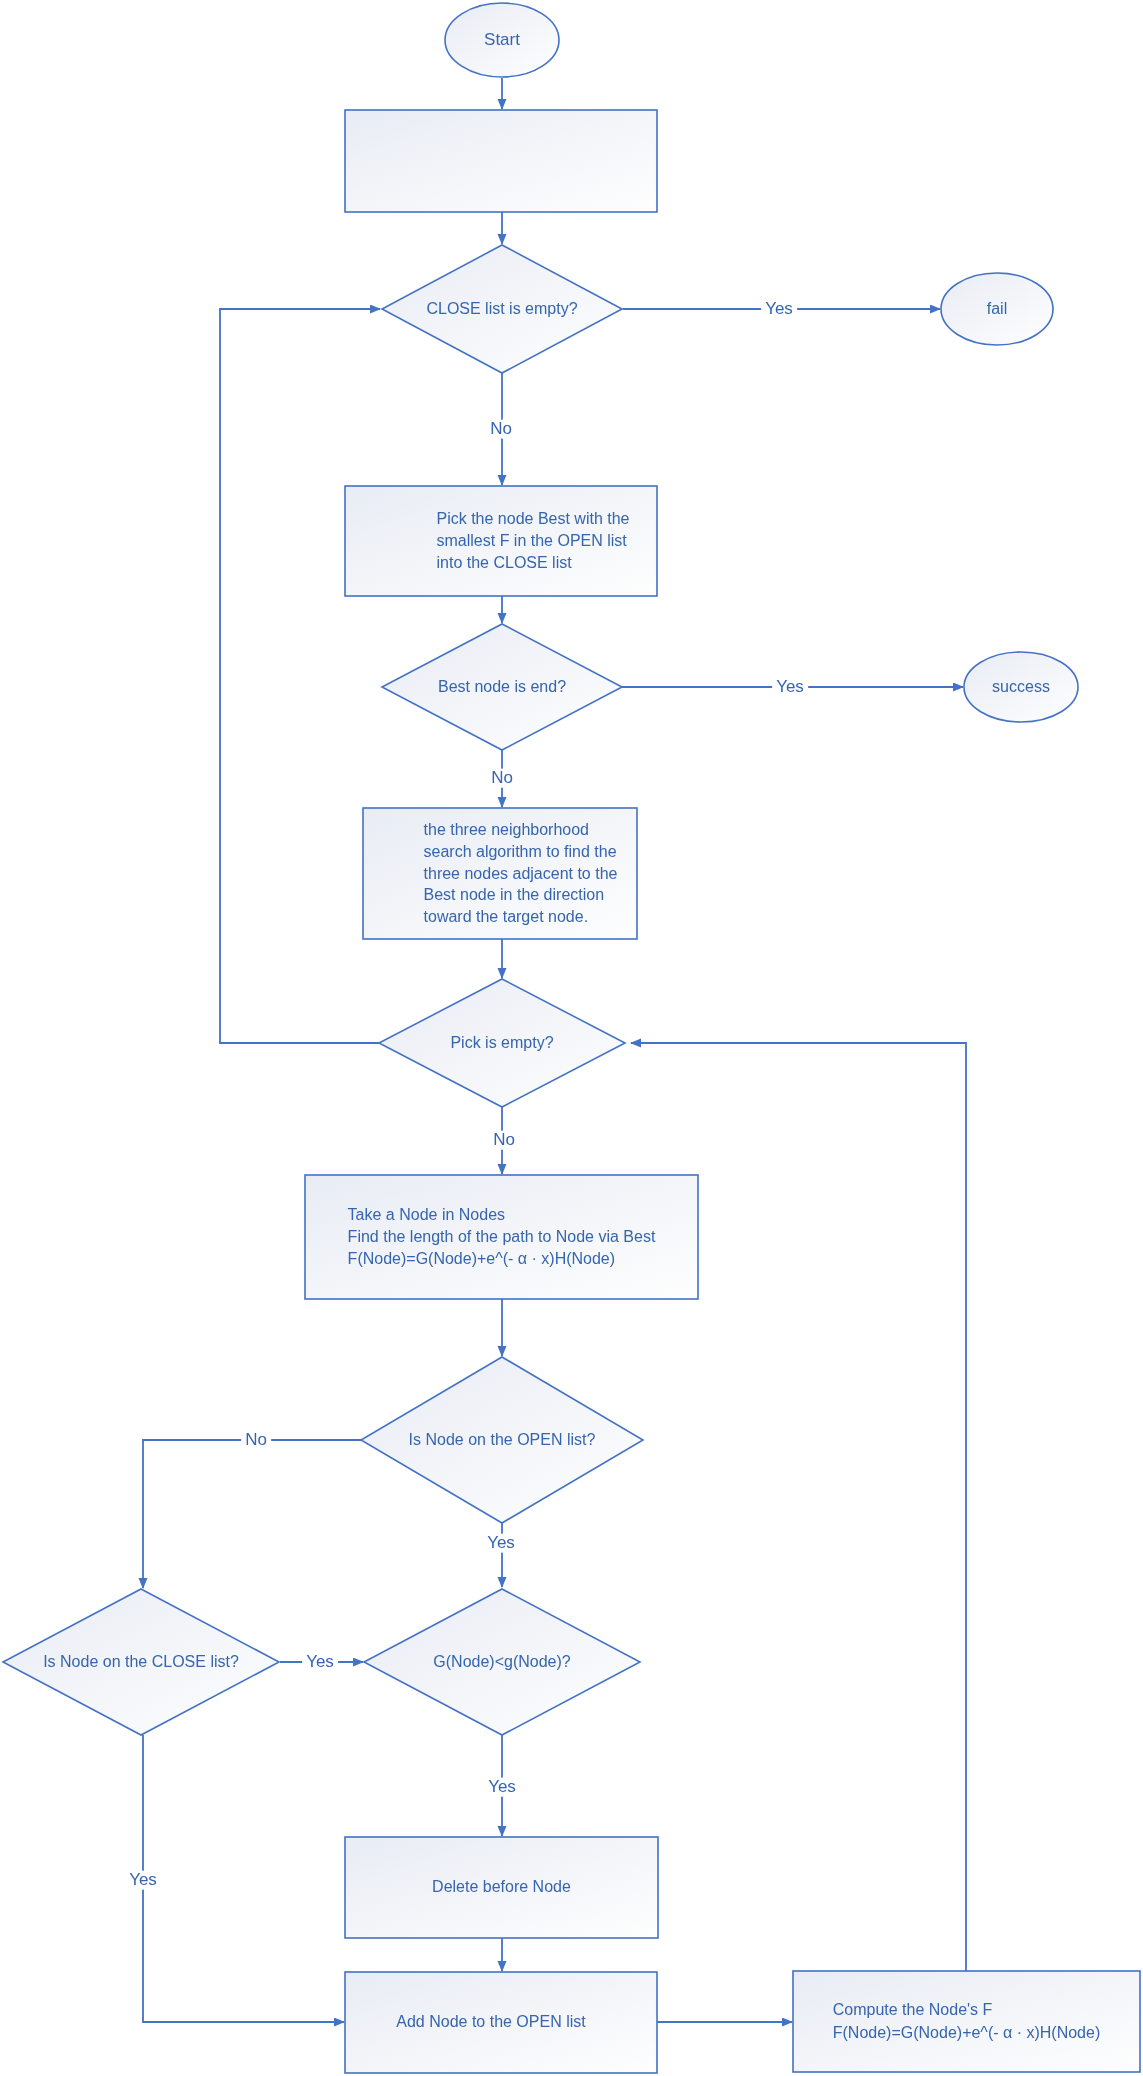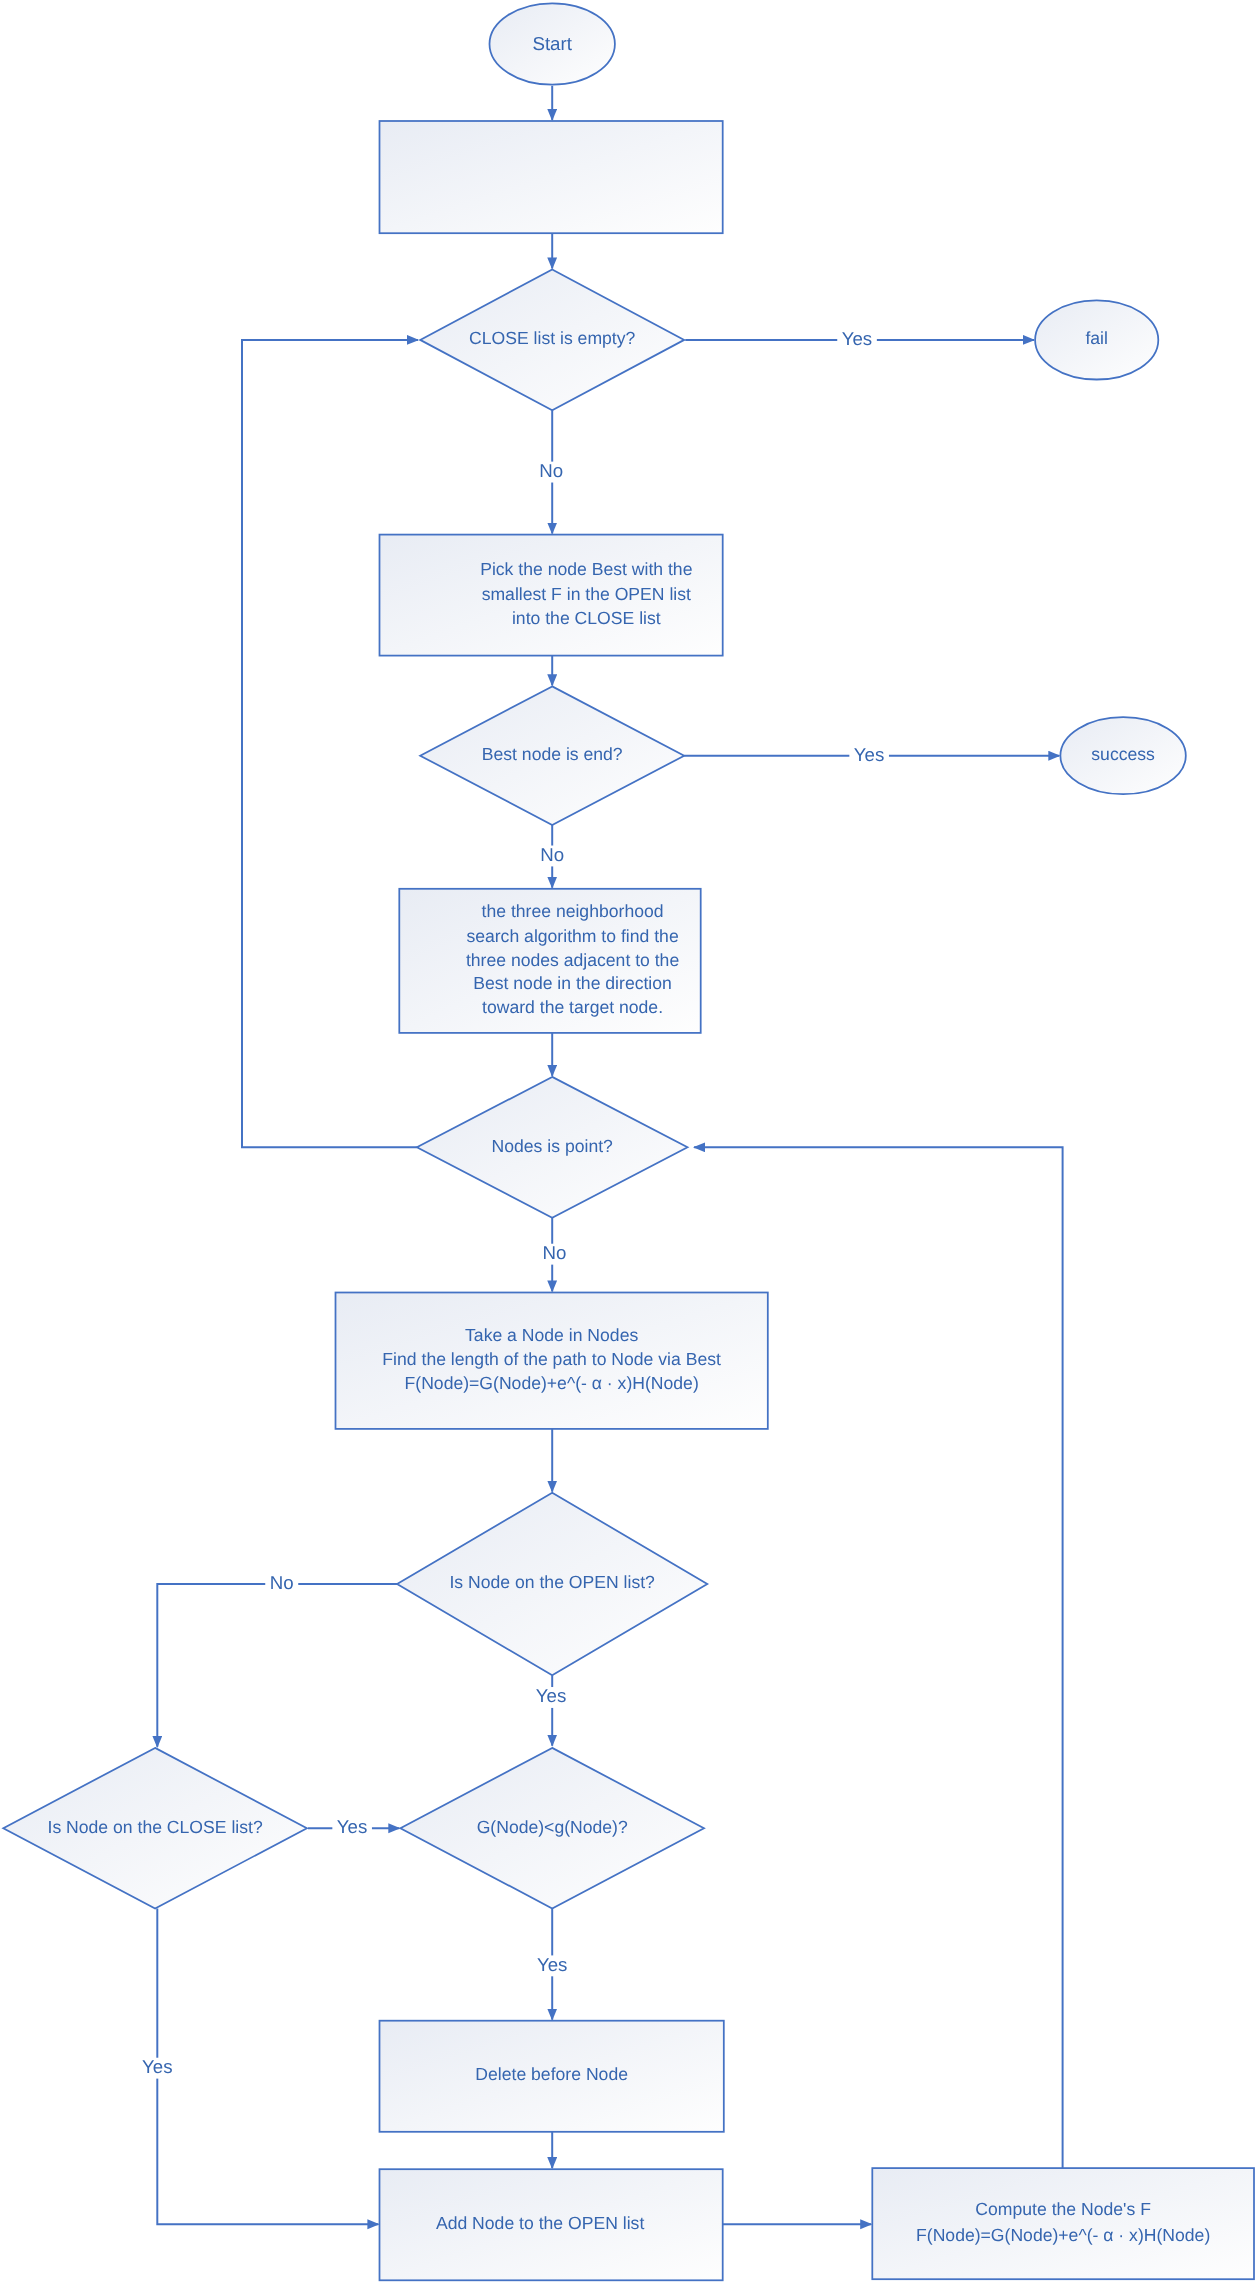--- a/index.html
+++ b/index.html
@@ -30,21 +30,21 @@
     fill: url(#shapeGrad);
   }
   .grad-from { stop-color: var(--fill-from); }
   .grad-to   { stop-color: var(--fill-to); }
   #arrowhead path { fill: var(--line); }
   .node-text {
     position: absolute;
     display: flex;
     align-items: center;
     justify-content: center;
-    text-align: center;
+    text-align: left;
     color: var(--text);
     font-size: 16px;
     line-height: 1.38;
     white-space: pre-line;
     pointer-events: none;
   }
   .edge-label {
     position: absolute;
     transform: translate(-50%, -50%);
     background: var(--bg);
@@ -115,21 +115,21 @@
   <div class="node-text" style="left:345px; top:486px; width:312px; height:110px;margin-left:32px;">Pick the node Best with the
 smallest F in the OPEN list
 into the CLOSE list</div>
   <div class="node-text" style="left:382px; top:624px; width:240px; height:126px;">Best node is end?</div>
   <div class="node-text" style="left:964px; top:652px; width:114px; height:70px;">success</div>
   <div class="node-text" style="left:363px; top:808px; width:315px; height:131px; line-height:1.36;">the three neighborhood
 search algorithm to find the
 three nodes adjacent to the
 Best node in the direction
 toward the target node.</div>
-  <div class="node-text" style="left:379px; top:979px; width:246px; height:128px;">Nodes is point?</div>
+  <div class="node-text" style="left:379px; top:979px; width:246px; height:128px;">Pick is empty?</div>
   <div class="node-text" style="left:305px; top:1175px; width:393px; height:124px;">Take a Node in Nodes
 Find the length of the path to Node via Best
 F(Node)=G(Node)+e^(- α · x)H(Node)</div>
   <div class="node-text" style="left:361px; top:1357px; width:282px; height:166px;">Is Node on the OPEN list?</div>
   <div class="node-text" style="left:3px;   top:1589px; width:276px; height:146px;">Is Node on the CLOSE list?</div>
   <div class="node-text" style="left:364px; top:1589px; width:276px; height:146px;">G(Node)&lt;g(Node)?</div>
   <div class="node-text" style="left:345px; top:1837px; width:313px; height:101px;">Delete before Node</div>
   <div class="node-text" style="left:335px; top:1972px; width:312px; height:101px;">Add Node to the OPEN list</div>
   <div class="node-text" style="left:793px; top:1971px; width:347px; height:101px;">Compute the Node's F
 F(Node)=G(Node)+e^(- α · x)H(Node)</div>

